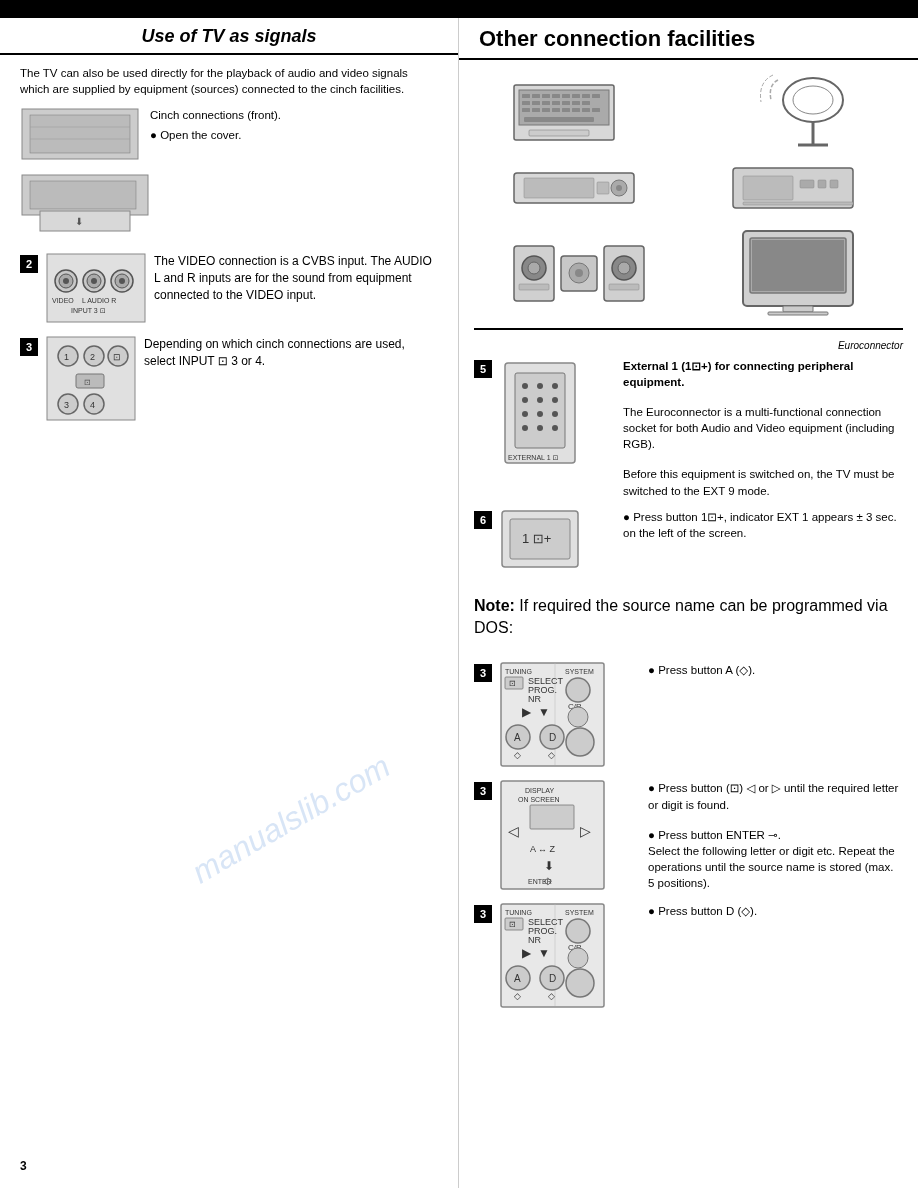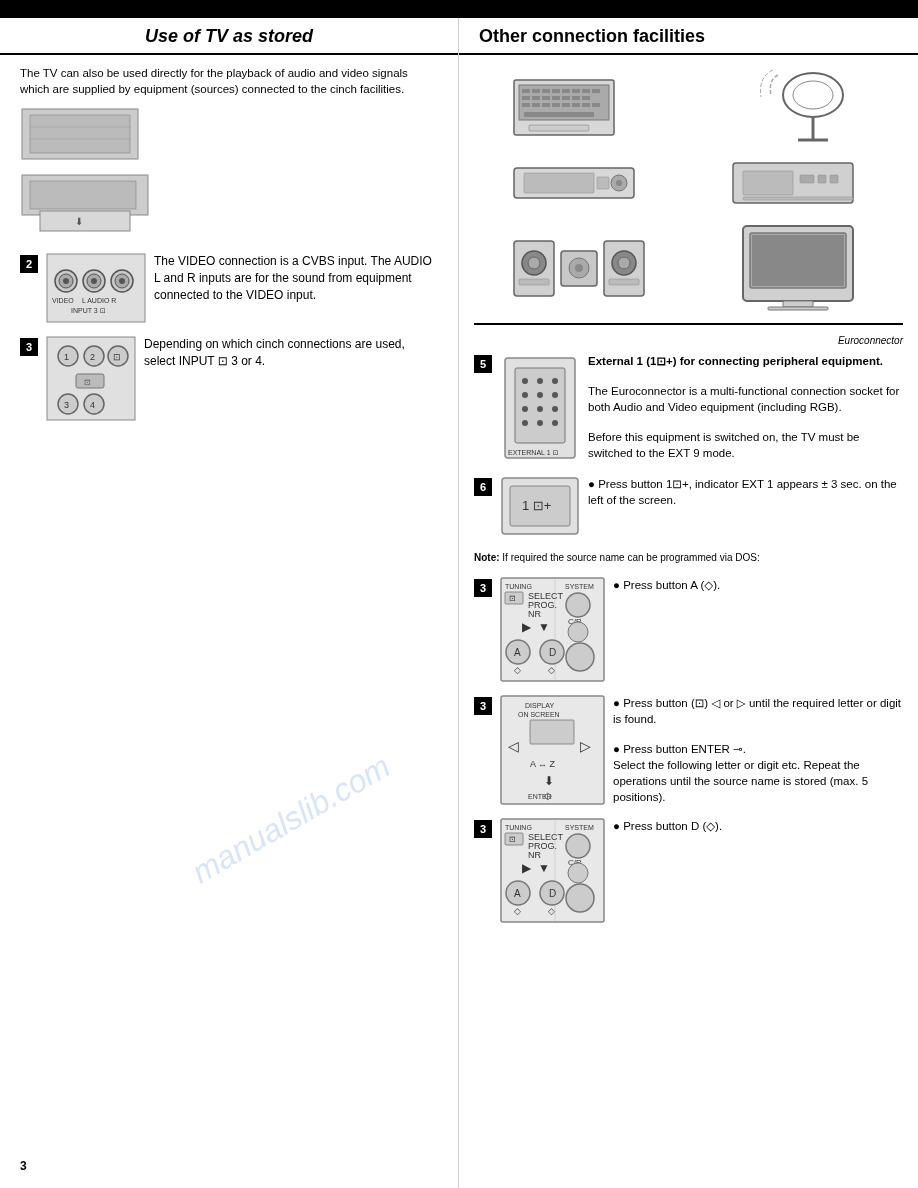--- a/index.html
+++ b/index.html
@@ -90,21 +90,21 @@
     
     .right-col {
       width: 459px;
       padding: 0 0 20px 0;
     }
     .right-title-bar {
       padding: 8px 20px 6px;
       border-bottom: 2px solid #000;
     }
     .right-title-bar h1 {
-      font-size: 18px;
+      font-size: 22px;
       font-weight: bold;
     }
     .right-body {
       padding: 10px 15px;
     }
     .devices-grid {
       display: grid;
       grid-template-columns: 1fr 1fr;
       gap: 8px;
       margin-bottom: 12px;
@@ -128,28 +128,29 @@
     }
     .euro-numbered {
       display: flex;
       align-items: flex-start;
       gap: 8px;
       margin-bottom: 10px;
     }
     .euro-text {
       font-size: 11.5px;
       line-height: 1.4;
+      margin-left: 35px;
     }
     .euro-text b {
       font-weight: bold;
     }
     .note-text {
-      font-size: 10px;
+      font-size: 16px;
       line-height: 1.4;
-      margin: 12px 0;
+      margin: 23px 0;
     }
     .note-text b {
       font-weight: bold;
     }
     .page-number {
       position: absolute;
       bottom: 15px;
       left: 20px;
       font-size: 12px;
       font-weight: bold;
@@ -173,33 +174,37 @@
 
   <div class="top-bar">
     <div class="top-bar-left"></div>
     <div class="top-bar-right"></div>
   </div>
 
   <div class="content-area">
 
     <div class="left-col">
       <div class="left-title-bar">
-        <h1>Use of TV as stored</h1>
+        <h1>Use of TV as signals</h1>
       </div>
       <div class="left-body">
         <p class="intro-text">The TV can also be used directly for the playback of audio and video signals which are supplied by equipment (sources) connected to the cinch facilities.</p>
 
         <div style="display:flex; align-items:flex-start; margin-bottom:8px; gap:10px;">
           <div>
             <svg width="120" height="55" viewBox="0 0 120 55">
               <rect x="2" y="2" width="116" height="50" fill="#ccc" stroke="#888" stroke-width="1"></rect>
               <rect x="10" y="8" width="100" height="38" fill="#bbb" stroke="#777" stroke-width="0.5"></rect>
               <line x1="10" y1="20" x2="110" y2="20" stroke="#999" stroke-width="0.5"></line>
               <line x1="10" y1="32" x2="110" y2="32" stroke="#999" stroke-width="0.5"></line>
             </svg>
+          </div>
+          <div>
+            <p class="cinch-label">Cinch connections (front).</p>
+            <p class="cinch-label">● Open the cover.</p>
           </div>
         </div>
 
         <div style="margin-bottom:12px; margin-left:0;">
           <svg width="130" height="65" viewBox="0 0 130 65">
             <rect x="2" y="2" width="126" height="40" fill="#ccc" stroke="#888" stroke-width="1"></rect>
             <rect x="10" y="8" width="106" height="28" fill="#bbb" stroke="#777" stroke-width="0.5"></rect>
             <rect x="20" y="38" width="90" height="20" fill="#d8d8d8" stroke="#888" stroke-width="1"></rect>
             <text x="55" y="52" font-size="10" fill="#555">⬇</text>
           </svg>

